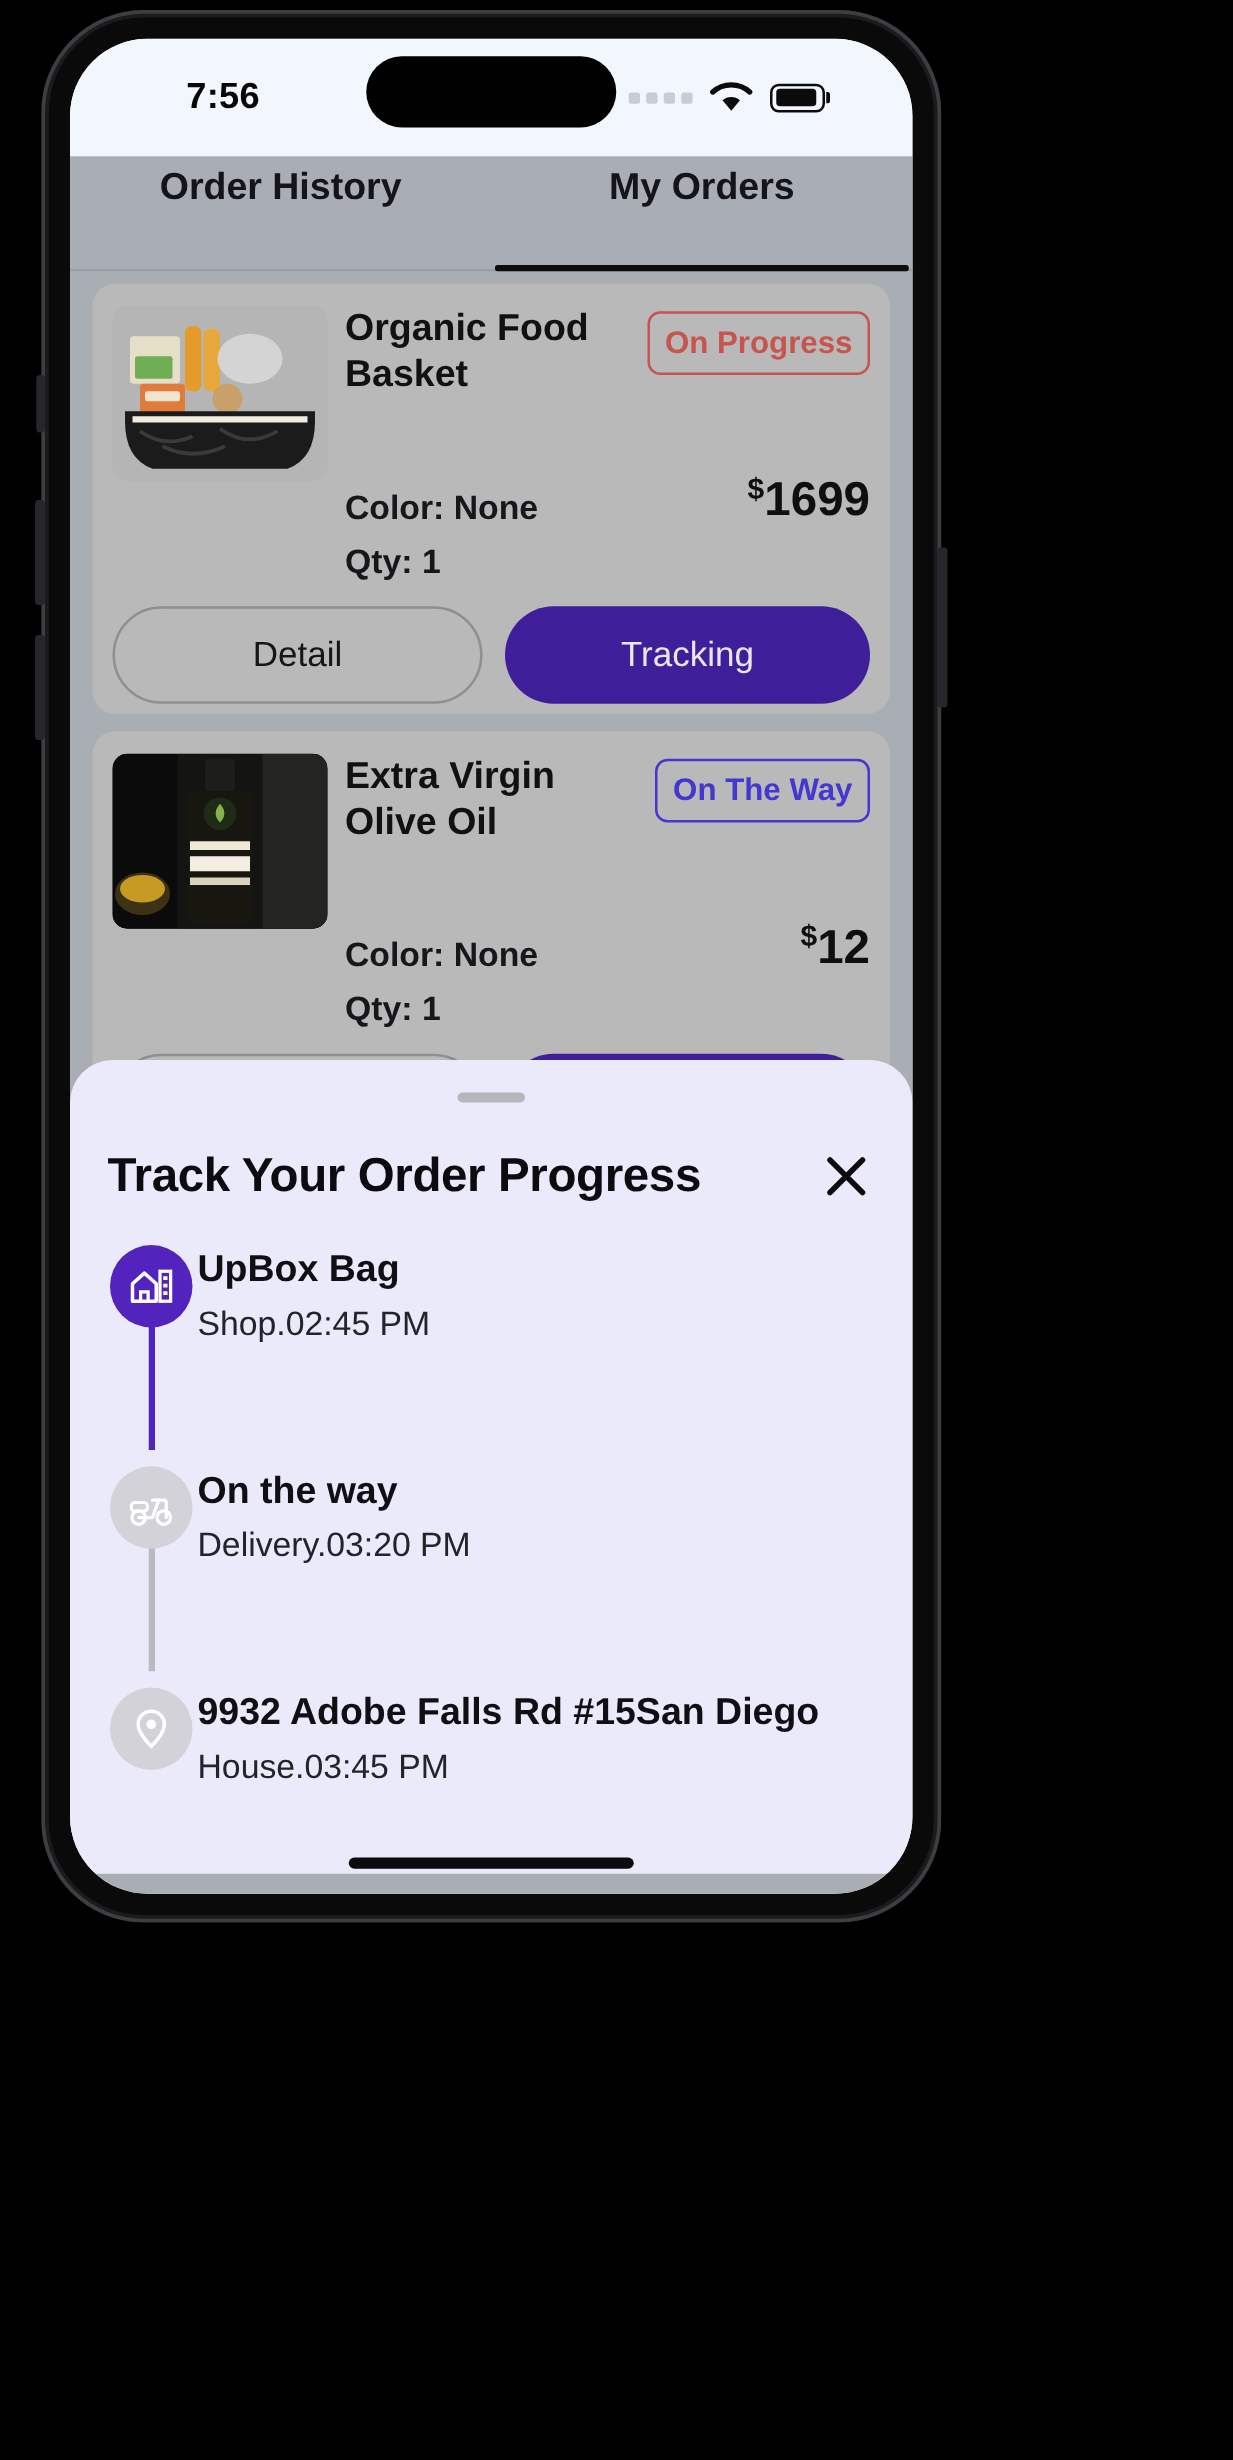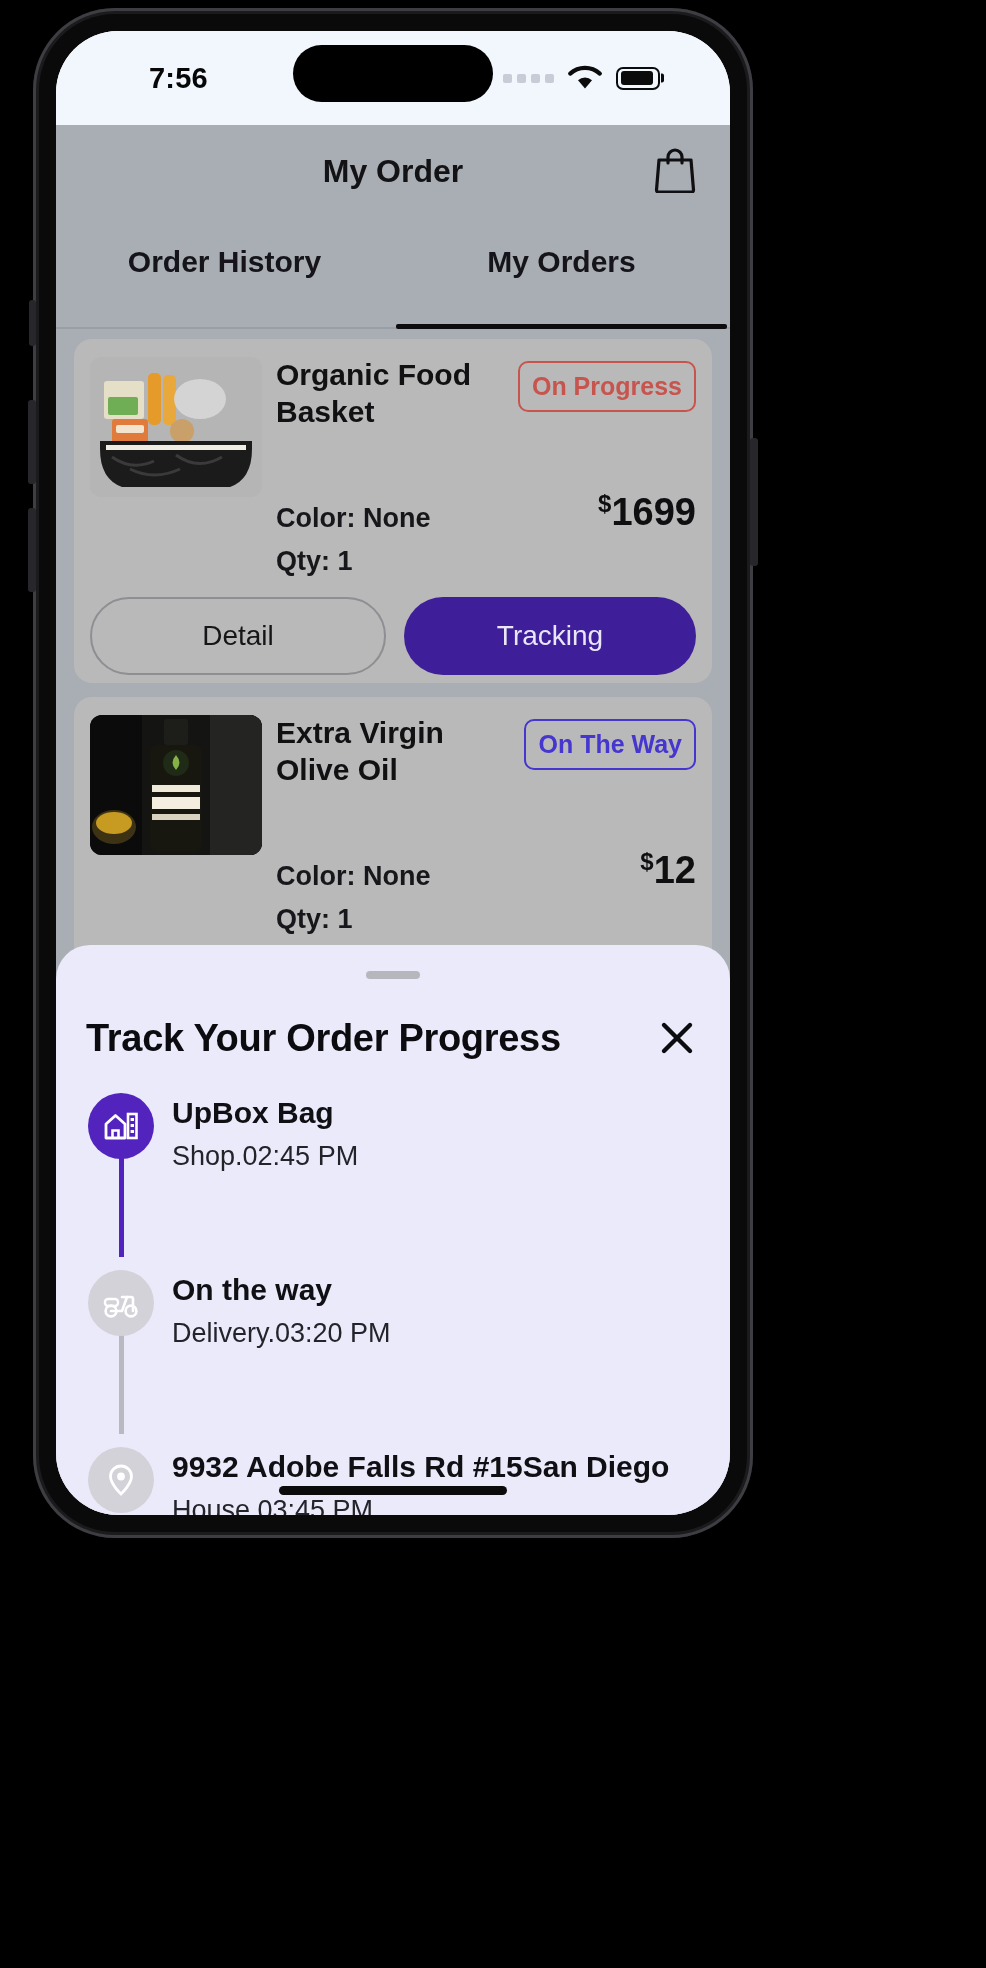--- a/index.html
+++ b/index.html
@@ -131,37 +131,37 @@
   .card-actions { display: flex; gap: 18px; margin-top: 20px; }
   .btn {
     flex: 1; height: 78px; border-radius: 40px; display: flex;
     align-items: center; justify-content: center; font-size: 28px; cursor: pointer;
   }
   .btn-outline { border: 2px solid #8e8e93; color: #161619; background: transparent; }
   .btn-filled { background: #3f1f99; color: #e9e6f7; }
 
   
   .sheet {
-    position: absolute; left: 0; right: 0; bottom: 0; height: 570px;
+    position: absolute; left: 0; right: 0; bottom: 16px; height: 651px;
     background: #ebeafa; border-radius: 34px 34px 0 0;
     padding: 0 28px;
   }
   .grabber {
     width: 54px; height: 8px; border-radius: 5px; background: #b6b6bd;
     margin: 26px auto 0 auto;
   }
   .sheet-head {
     display: flex; align-items: center; justify-content: space-between;
     margin-top: 36px; padding: 0 2px;
   }
   .sheet-title { font-size: 38px; font-weight: 800; color: #0c0c10; letter-spacing: -.3px; }
   .close-btn { width: 46px; height: 46px; cursor: pointer; }
 
   .timeline { margin-top: 32px; position: relative; padding-left: 4px; }
-  .step { display: flex; gap: 18px; position: relative; }
+  .step { display: flex; gap: 4px; position: relative; }
   .step-dot {
     width: 66px; height: 66px; border-radius: 50%; flex: 0 0 66px;
     display: flex; align-items: center; justify-content: center; position: relative; z-index: 2;
   }
   .step-dot.done { background: #5223bd; }
   .step-dot.pending { background: #d3d2d9; }
   .connector { position: absolute; left: 31px; width: 5px; z-index: 1; }
   .connector.done { background: #5223bd; }
   .connector.pending { background: #b9b9c0; }
   .step-text { padding-top: 2px; }
@@ -202,29 +202,20 @@
             </svg>
           </div>
           <div class="batt">
               <i></i>
             </div>
         </div>
       </div>
 
       <div class="app-body">
 
-        <div class="appbar">
-          <div class="appbar-title">My Order</div>
-          <div class="bag-icon">
-            <svg width="42" height="46" viewBox="0 0 42 46">
-              <path d="M5 13 h32 l2.5 30 a2 2 0 0 1 -2 2 H4.5 a2 2 0 0 1 -2 -2 Z" fill="none" stroke="#101013" stroke-width="3.2" stroke-linejoin="round"></path>
-              <path d="M14 16 V10 a7 7 0 0 1 14 0 v6" fill="none" stroke="#101013" stroke-width="3.2" stroke-linecap="round"></path>
-            </svg>
-          </div>
-        </div>
 
         <div class="tabs">
           <div class="tab">
             <span>Order History</span>
           </div>
           <div class="tab active">
             <span>My Orders</span>
           </div>
         </div>
 

